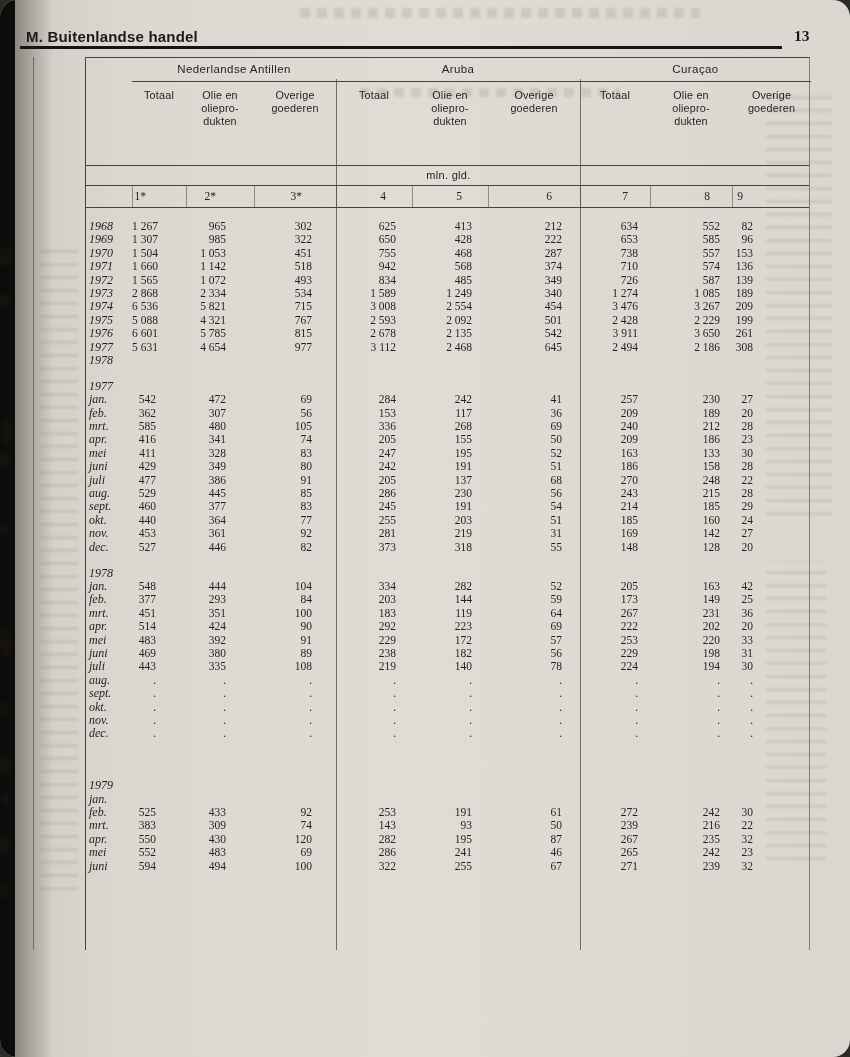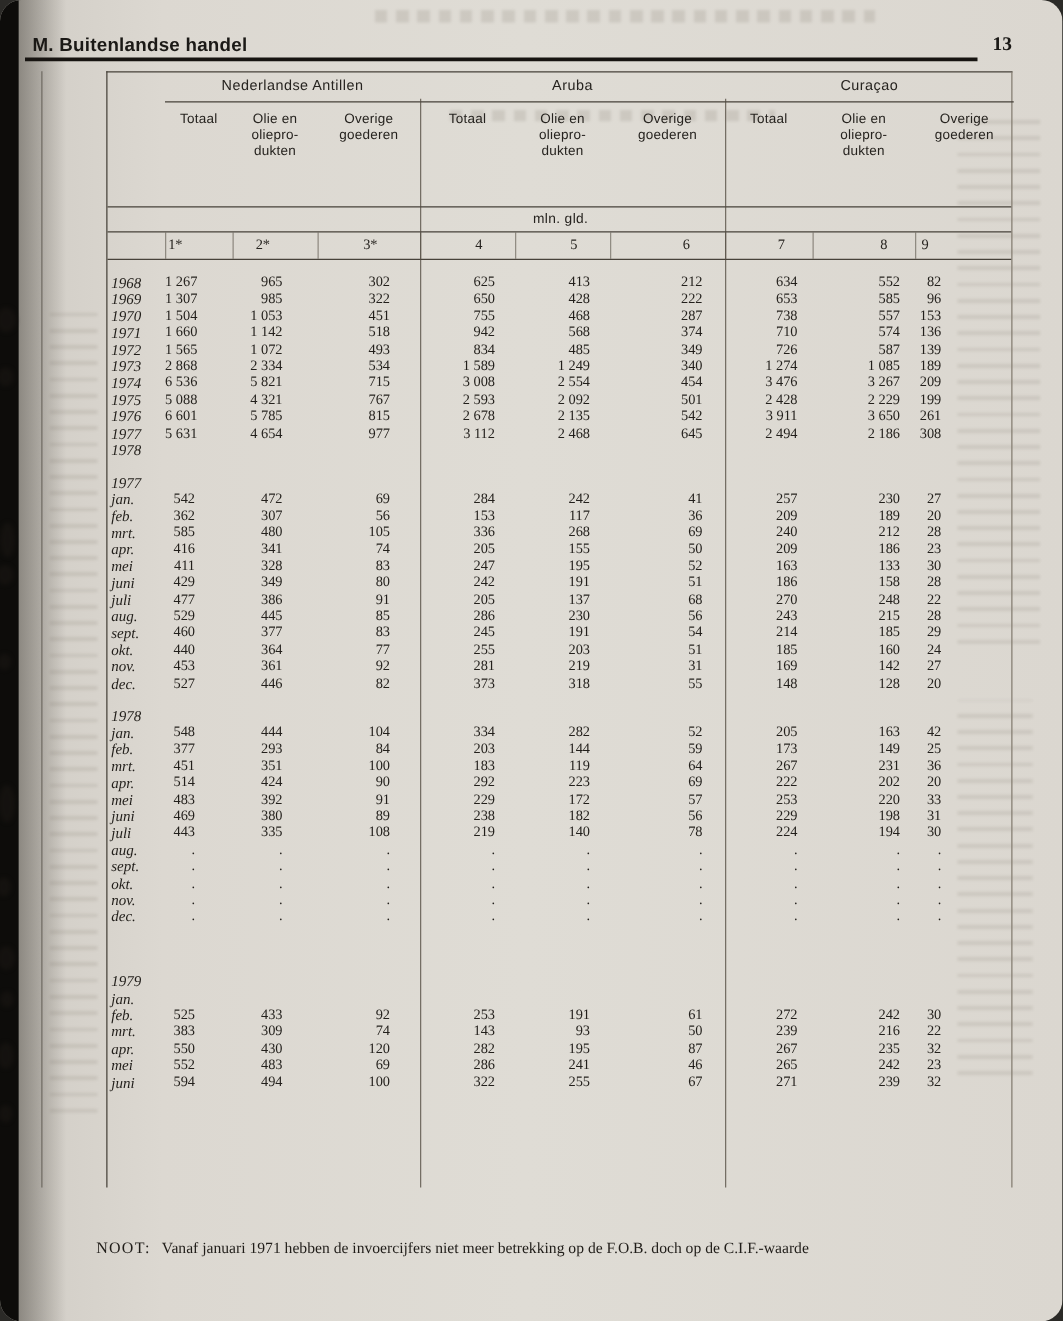--- a/index.html
+++ b/index.html
@@ -636,17 +636,14 @@
           <div class="cell val c4">322</div>
           <div class="cell val c5">255</div>
           <div class="cell val c6">67</div>
           <div class="cell val c7">271</div>
           <div class="cell val c8">239</div>
           <div class="cell val c9">32</div>
         </div>
       </div>
   </div>
 
-  <div class="footnote">
-    <span class="noot">NOOT:</span><span>Vanaf januari 1971 hebben de invoercijfers niet meer betrekking op de F.O.B. doch op de C.I.F.-waarde</span>
-  </div>
 
 </div>
 
 </body></html>

